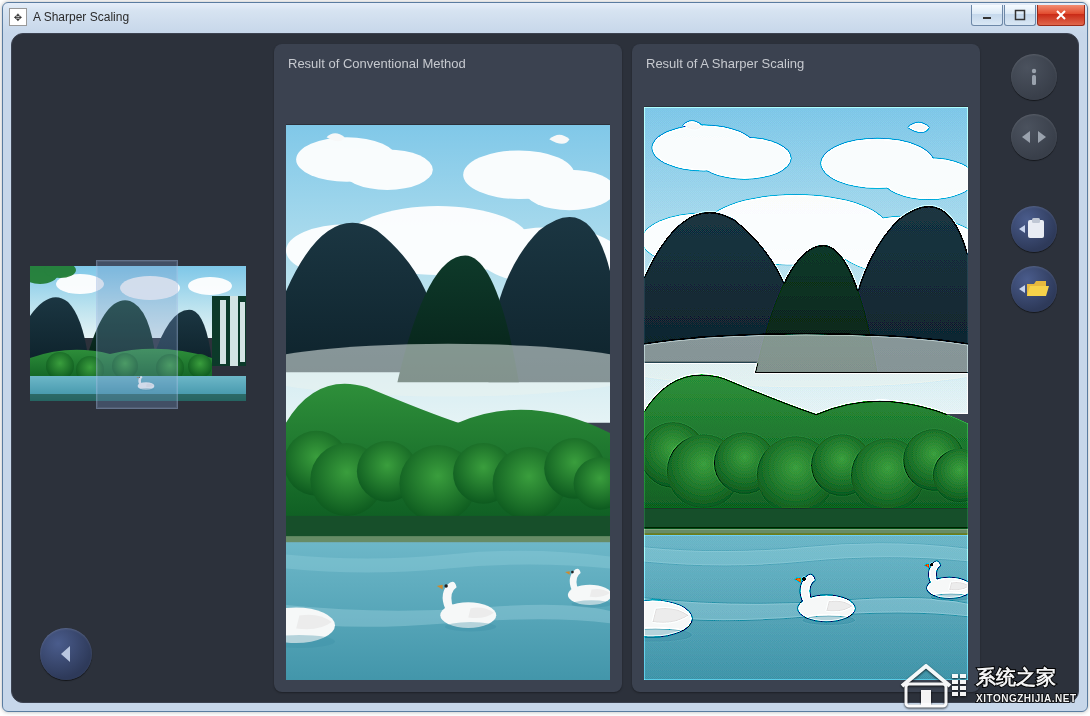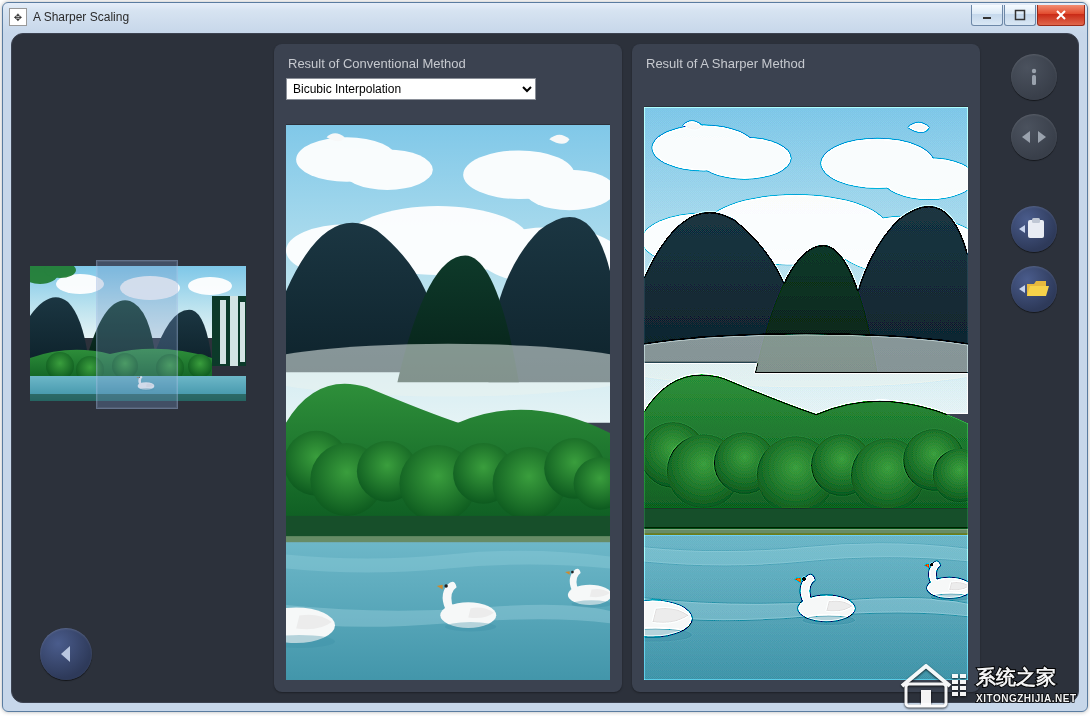--- a/index.html
+++ b/index.html
@@ -381,32 +381,29 @@
 
       <div class="back-btn">
         <svg width="22" height="22" viewBox="0 0 22 22">
           <path d="M15 3 L6 11 L15 19 Z" fill="#bac7e0"></path>
         </svg>
       </div>
     </div>
 
     <div class="panel left">
       <div class="panel-title">Result of Conventional Method</div>
-      <select class="method-select">
-        <option>Bicubic Interpolation</option>
-      </select>
       <div class="preview">
         <svg viewBox="0 0 320 560" preserveAspectRatio="xMidYMid slice">
           <use href="#landscapeTall"></use>
         </svg>
       </div>
     </div>
 
     <div class="panel right">
-      <div class="panel-title">Result of  A Sharper Method</div>
+      <div class="panel-title">Result of  A Sharper Scaling</div>
       <div style="height:28px"></div>
       <div class="preview">
         <svg class="sharp" viewBox="0 0 320 560" preserveAspectRatio="xMidYMid slice">
           <use href="#landscapeTall"></use>
         </svg>
       </div>
     </div>
 
     <div class="actions">
       <div class="act dim">

